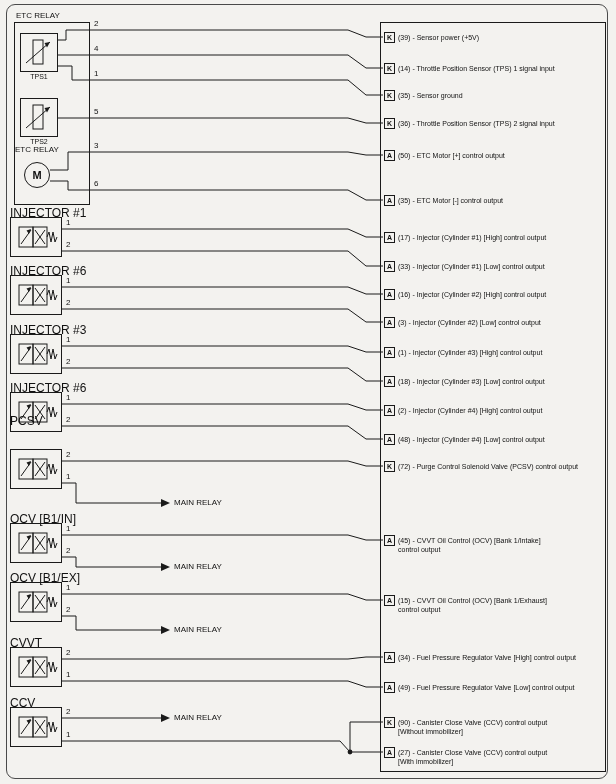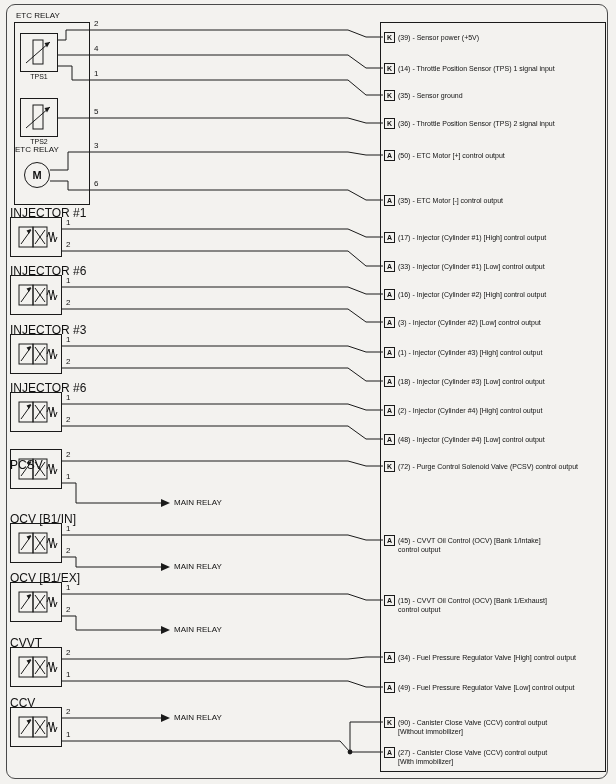--- a/index.html
+++ b/index.html
@@ -285,21 +285,21 @@
         <rect x="22" y="9" width="14" height="20"></rect>
         <line x1="10" y1="26" x2="20" y2="12"></line>
         <polygon points="20,11 15.5,12.5 18,16" fill="#1a1a1a" stroke="none"></polygon>
         <line x1="24" y1="12" x2="34" y2="26"></line>
         <line x1="34" y1="12" x2="24" y2="26"></line>
         <polyline points="36,19 38,14 40,24 42,14 44,24 46,19"></polyline>
       </svg>
     </div>
     <div class="pin-num" style="left: 66px; top: 393px;">1</div>
     <div class="pin-num" style="left: 66px; top: 415px;">2</div>
-    <div class="comp-label" style="left: 10px; top: 458px;">PCSV</div>
+    <div class="comp-label" style="left: 10px; top: 414px;">PCSV</div>
     <div class="box" style="left: 10px; top: 449px; width: 52px; height: 40px;">
       <svg width="50" height="38" viewBox="0 0 50 38">
         <rect x="8" y="9" width="14" height="20"></rect>
         <rect x="22" y="9" width="14" height="20"></rect>
         <line x1="10" y1="26" x2="20" y2="12"></line>
         <polygon points="20,11 15.5,12.5 18,16" fill="#1a1a1a" stroke="none"></polygon>
         <line x1="24" y1="12" x2="34" y2="26"></line>
         <line x1="34" y1="12" x2="24" y2="26"></line>
         <polyline points="36,19 38,14 40,24 42,14 44,24 46,19"></polyline>
       </svg>

